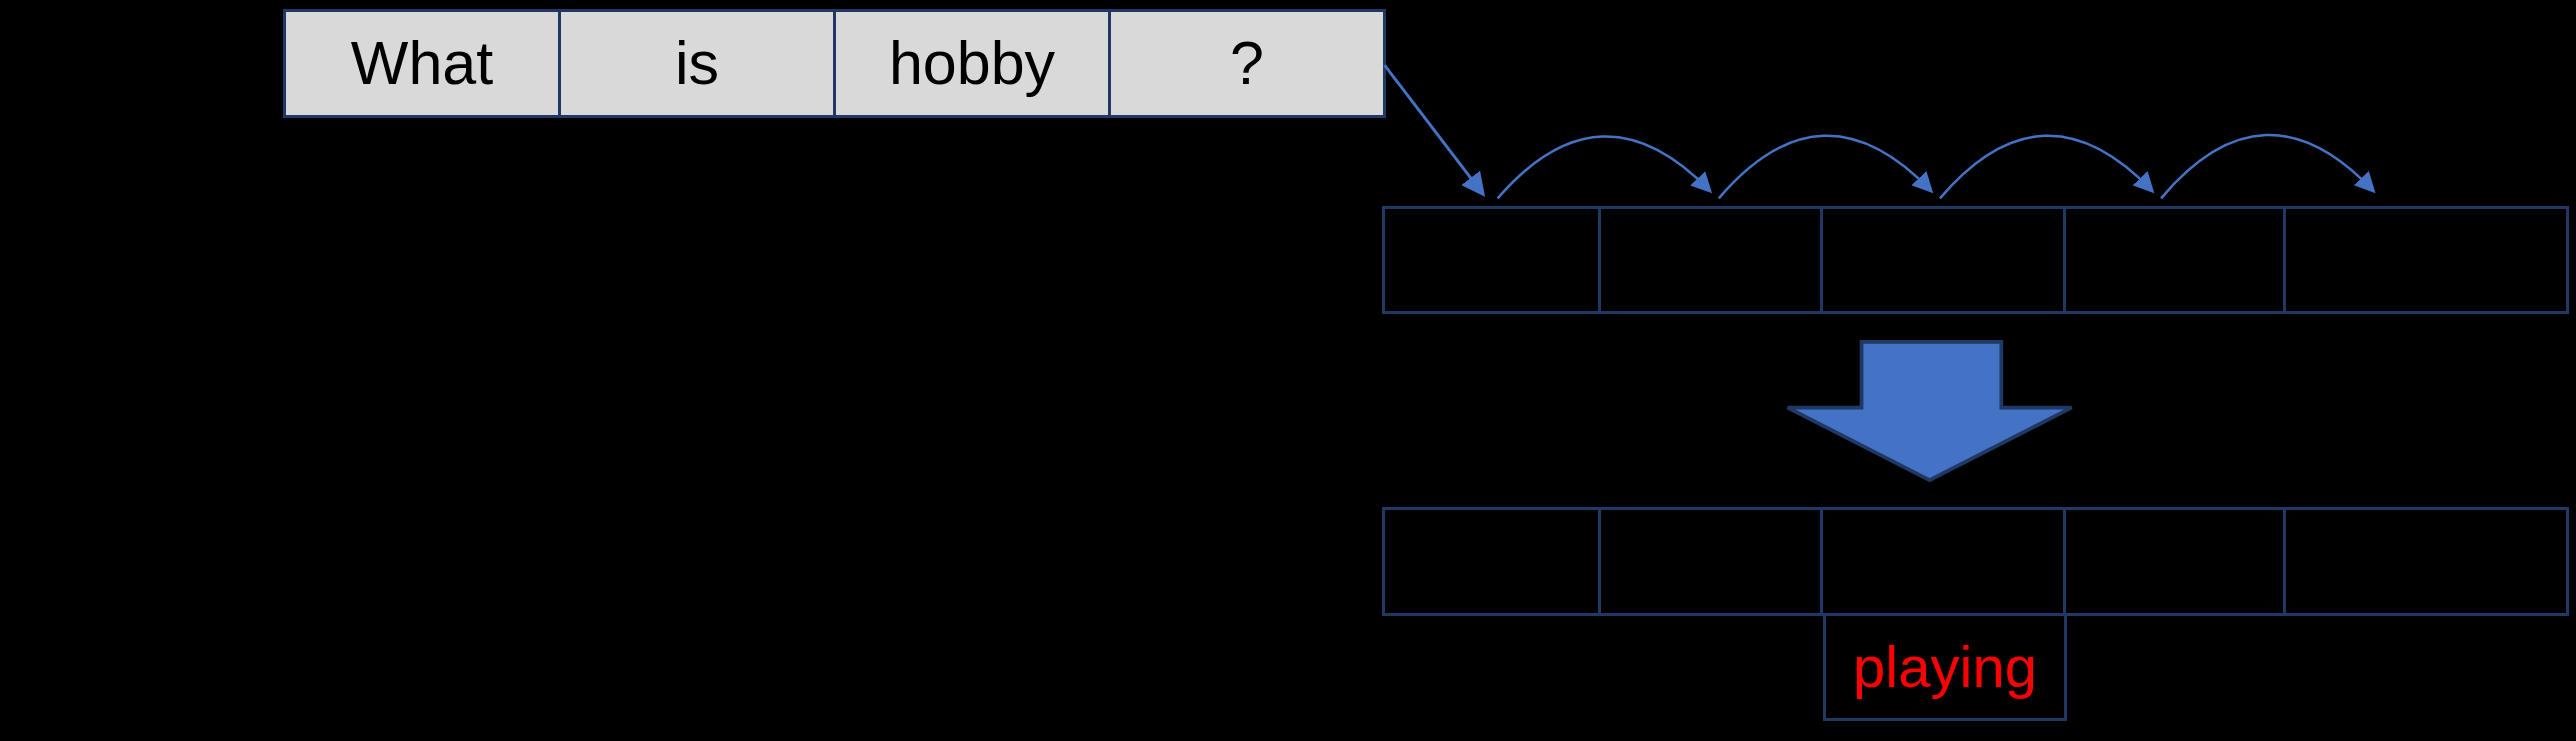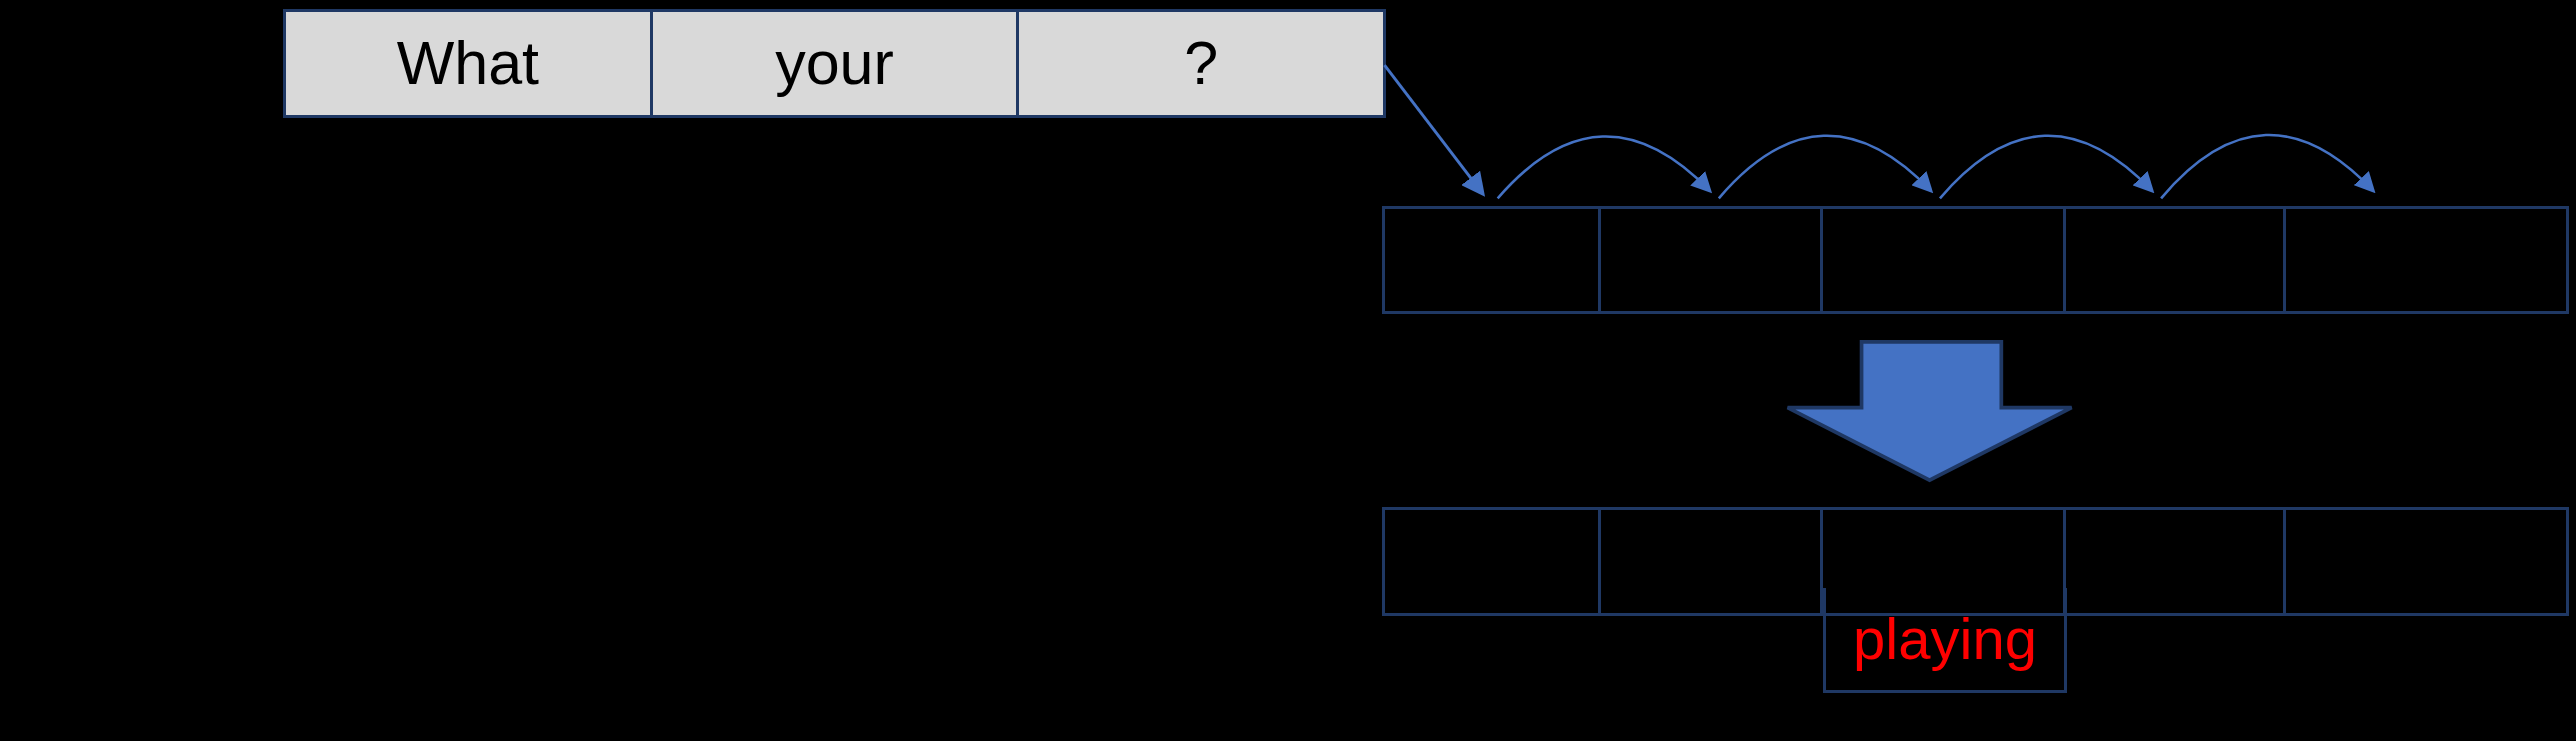--- a/index.html
+++ b/index.html
@@ -49,21 +49,21 @@
     border-right:3px solid var(--border-navy);
     font-size:53px;color:var(--text-black);
   }
   .slot-row .cell:nth-child(1){width:216px;}
   .slot-row .cell:nth-child(2){width:222px;}
   .slot-row .cell:nth-child(3){width:243px;}
   .slot-row .cell:nth-child(4){width:220px;}
   .slot-row .cell:nth-child(5){flex:1 1 auto;border-right:none;}
   
   .predicted-cell{
-    position:absolute;left:1823px;top:588px;
+    position:absolute;left:1823px;top:616px;
     width:244px;height:105px;
     border:3px solid var(--border-navy);
     border-top:none;
     border-bottom-width:3.7px;
     display:flex;align-items:center;justify-content:center;
     font-size:58px;line-height:1;
     color:var(--highlight-red);
   }
   
   .arrows{
@@ -73,21 +73,22 @@
   .thin-arrow{stroke:var(--accent-blue);fill:none;}
   .block-arrow{fill:var(--accent-blue);stroke:var(--border-navy);stroke-width:5;stroke-linejoin:miter;}
 </style>
 </head>
 <body>
 
 <div class="canvas">
 
   <div class="sentence-table">
     <div class="cell">What</div>
-    <div class="cell">your</div>
+    <div class="cell">is</div>
+    <div class="cell">hobby</div>
     <div class="cell">?</div>
   </div>
 
   <div class="slot-row upper">
     <div class="cell"></div>
     <div class="cell"></div>
     <div class="cell"></div>
     <div class="cell"></div>
     <div class="cell"></div>
   </div>

